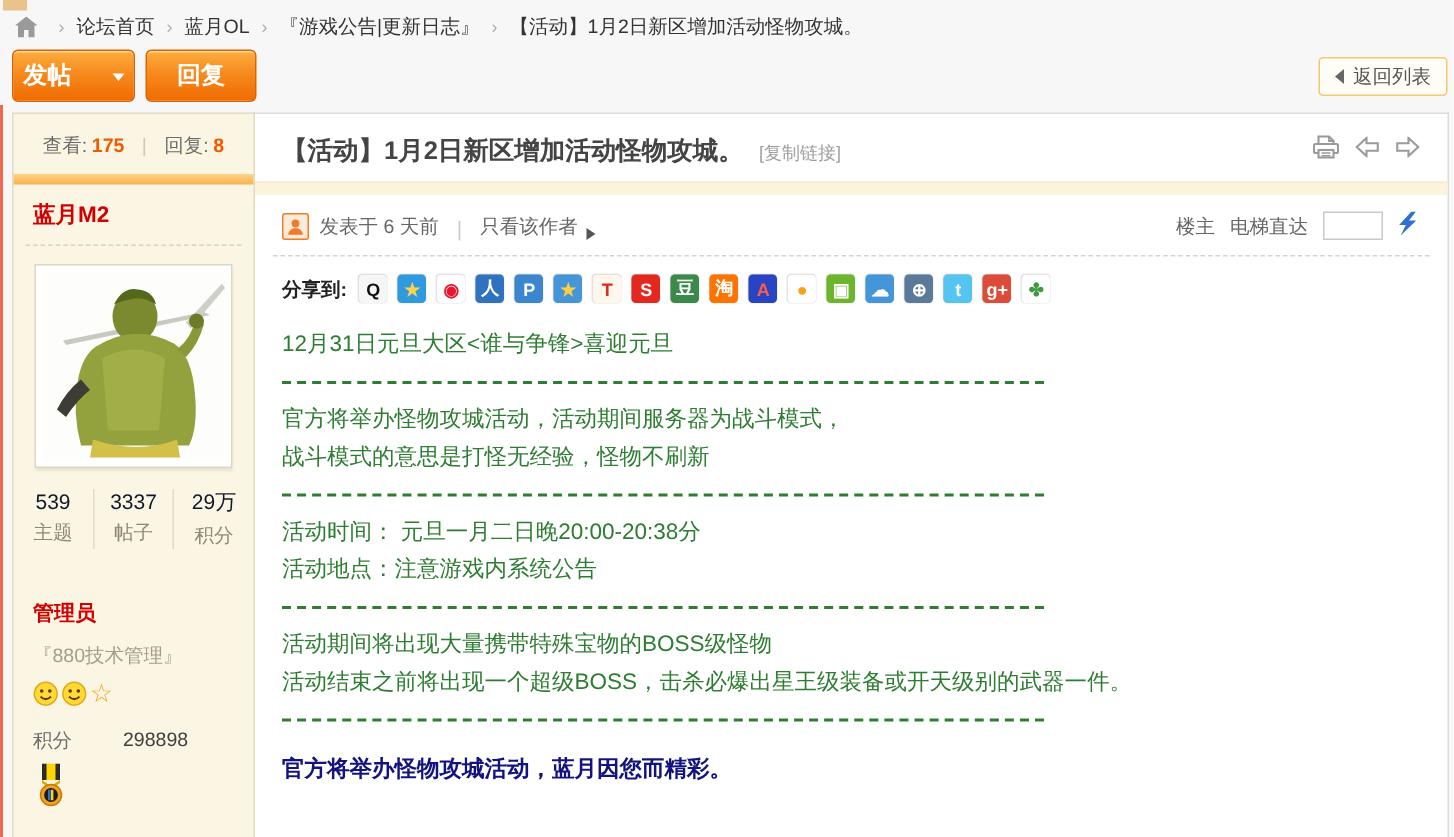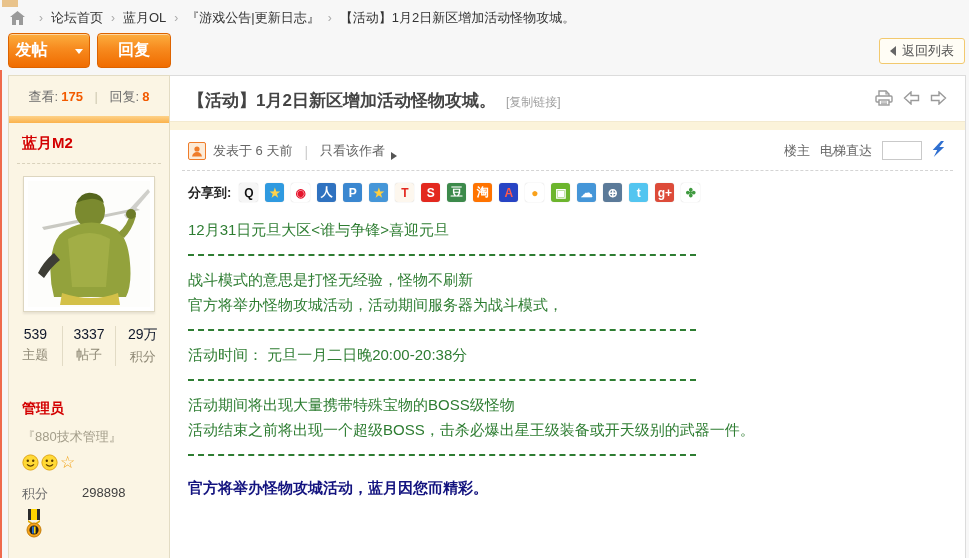--- a/index.html
+++ b/index.html
@@ -278,26 +278,27 @@
         <span class="share-icon" style="background: rgb(221, 75, 57); color: rgb(255, 255, 255);">g+</span>
         <span class="share-icon" style="background: rgb(255, 255, 255); color: rgb(63, 154, 63);">✤</span>
       </span>
   </div>
 
   <div class="post-body" id="post-body">
       <div class="post-line">12月31日元旦大区&lt;谁与争锋&gt;喜迎元旦</div>
       <div class="post-hr">
         <i></i>
       </div>
+      <div class="post-line">官方将举办怪物攻城活动，活动期间服务器为战斗模式，</div>
       <div class="post-line">战斗模式的意思是打怪无经验，怪物不刷新</div>
-      <div class="post-line">官方将举办怪物攻城活动，活动期间服务器为战斗模式，</div>
       <div class="post-hr">
         <i></i>
       </div>
       <div class="post-line">活动时间： 元旦一月二日晚20:00-20:38分</div>
+      <div class="post-line">活动地点：注意游戏内系统公告</div>
       <div class="post-hr">
         <i></i>
       </div>
       <div class="post-line">活动期间将出现大量携带特殊宝物的BOSS级怪物</div>
       <div class="post-line">活动结束之前将出现一个超级BOSS，击杀必爆出星王级装备或开天级别的武器一件。</div>
       <div class="post-hr">
         <i></i>
       </div>
       <div class="post-gap"></div>
       <div class="post-line navy">官方将举办怪物攻城活动，蓝月因您而精彩。</div>

